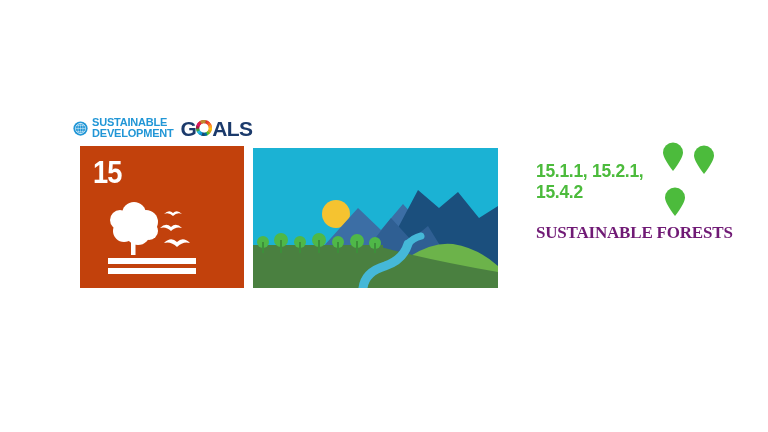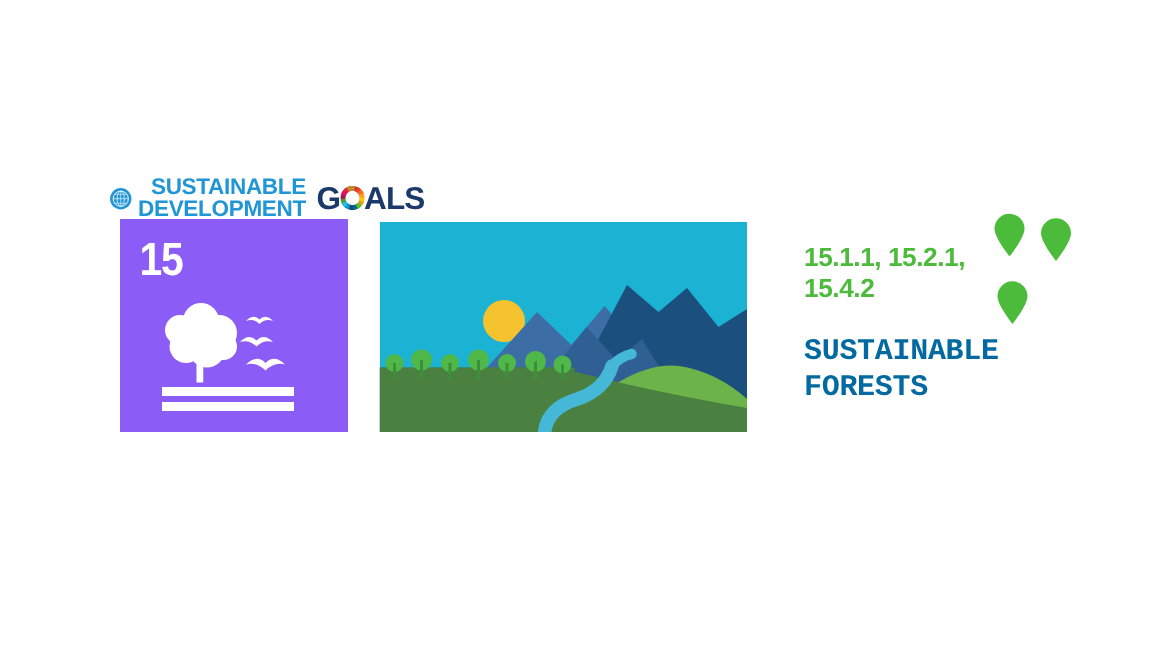--- a/index.html
+++ b/index.html
@@ -30,27 +30,26 @@
     height: 15px;
     flex: 0 0 auto;
   }
   #logo-words {
     display: flex;
     flex-direction: column;
     justify-content: center;
     line-height: 1;
   }
   #logo-words .w {
-    font-size: 15px;
+    font-size: 11px;
     font-weight: bold;
     letter-spacing: -0.2px;
     color: #2196d6;
     line-height: 1.02;
     font-family: "Liberation Sans", sans-serif;
-    text-align: right;
   }
   #goals-word {
     display: flex;
     align-items: center;
     font-size: 21px;
     font-weight: bold;
     letter-spacing: -0.6px;
     color: #1b3a6b;
     line-height: 1;
     margin-left: 3px;
@@ -61,23 +60,23 @@
     margin: 0 0px;
     display: inline-block;
     vertical-align: middle;
   }
 
   
   #goal-tile {
     position: absolute;
     left: 80px;
     top: 146px;
-    width: 152px;
+    width: 164px;
     height: 142px;
-    background: #8b5cf6;
+    background: #c2410c;
   }
   #goal-head {
     position: absolute;
     left: 13px;
     top: 14px;
     display: flex;
     align-items: flex-start;
     gap: 7px;
   }
   #goal-number {
@@ -143,28 +142,28 @@
   .big-green {
     font-size: 17.5px;
     font-weight: bold;
     color: #4cbb3c;
     line-height: 1.18;
     letter-spacing: -0.3px;
     margin-top: 14px;
     font-family: "Liberation Sans", sans-serif;
   }
   .caps-green {
-    font-size: 20px;
-    font-weight: bold;
-    color: #0369a1;
+    font-size: 17px;
+    font-weight: bold;
+    color: #701a75;
     line-height: 1.2;
     letter-spacing: -0.2px;
     text-transform: uppercase;
     margin-top: 1px;
-    font-family: Liberation Mono, monospace;
+    font-family: Liberation Serif, serif;
   }
 
   
   #pin-cluster {
     position: absolute;
     left: 662px;
     top: 142px;
     width: 70px;
     height: 80px;
   }

